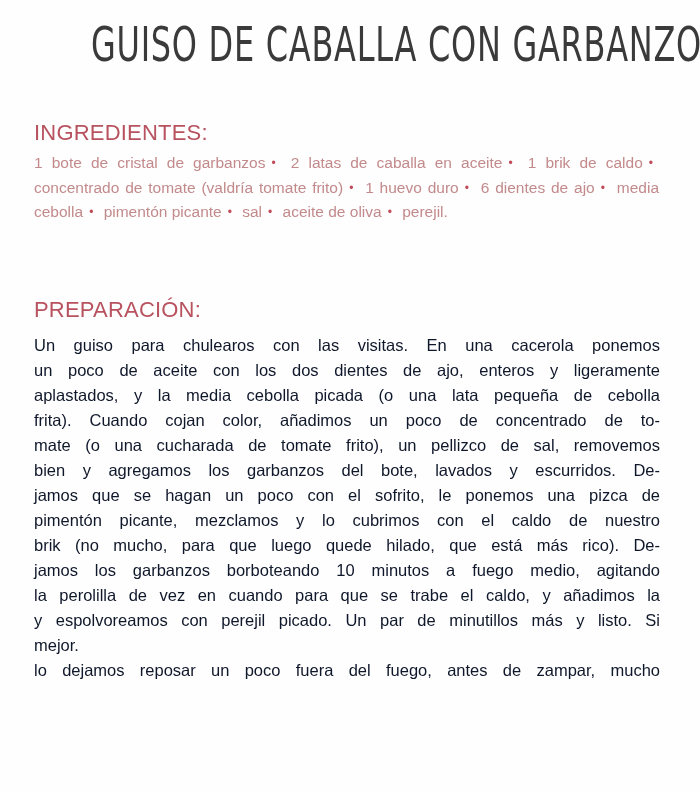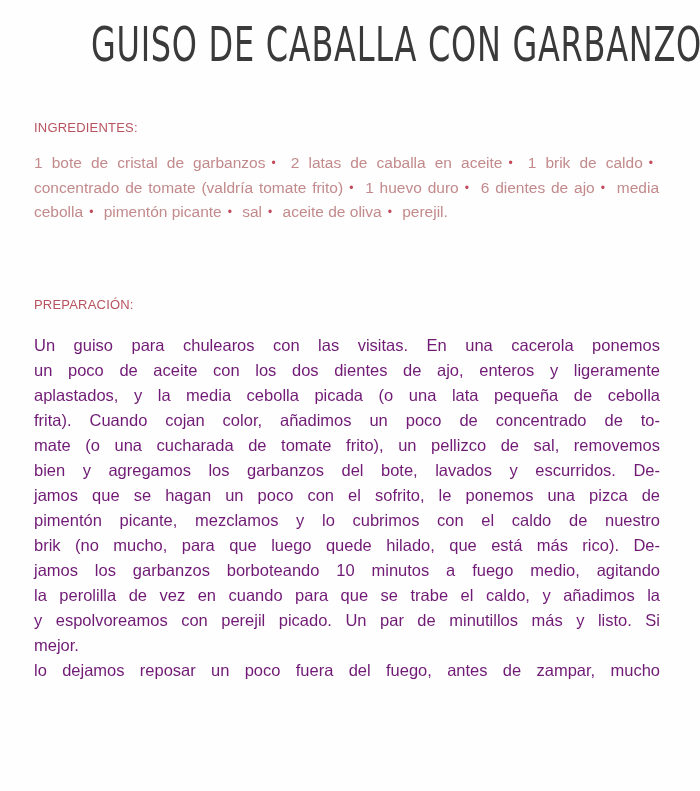--- a/index.html
+++ b/index.html
@@ -34,21 +34,21 @@
       transform: scaleX(0.74);
       transform-origin: center;
       font-weight: normal;
       line-height: 60px;
       white-space: nowrap;
     }
     .section-heading {
       position: absolute;
       left: 34px;
       font-family: "Liberation Sans", sans-serif;
-      font-size: 13px;
+      font-size: 22px;
       color: #b8525f;
       letter-spacing: 0.2px;
     }
     .heading-ingredients { top: 120px; }
     .heading-prep { top: 297px; }
 
     .ingredients {
       position: absolute;
       left: 34px;
       top: 151px;
@@ -67,21 +67,21 @@
       vertical-align: 1px;
     }
     .prep {
       position: absolute;
       left: 34px;
       top: 333px;
       width: 626px;
       font-family: "Liberation Sans", sans-serif;
       font-size: 16.5px;
       line-height: 25px;
-      color: #701a75;
+      color: #0f172a;
     }
     .prep-line {
       display: block;
       text-align: justify;
       text-align-last: justify;
       white-space: nowrap;
       height: 25px;
     }
     .prep-line.last {
       text-align-last: left;

